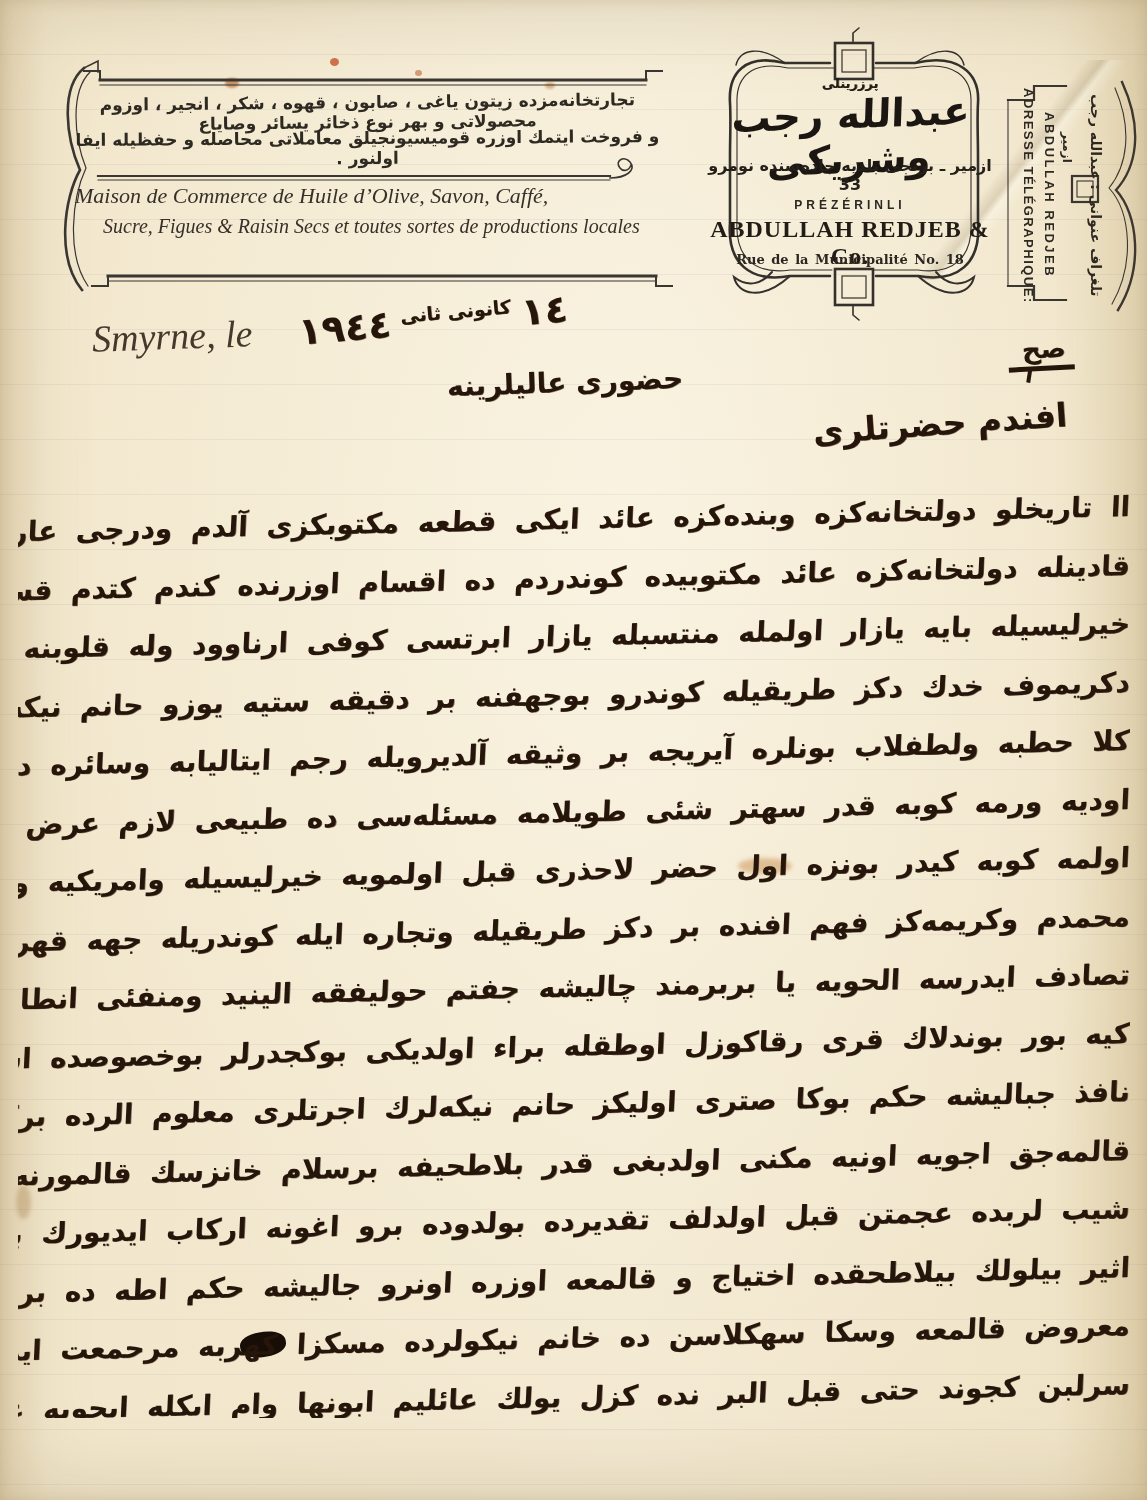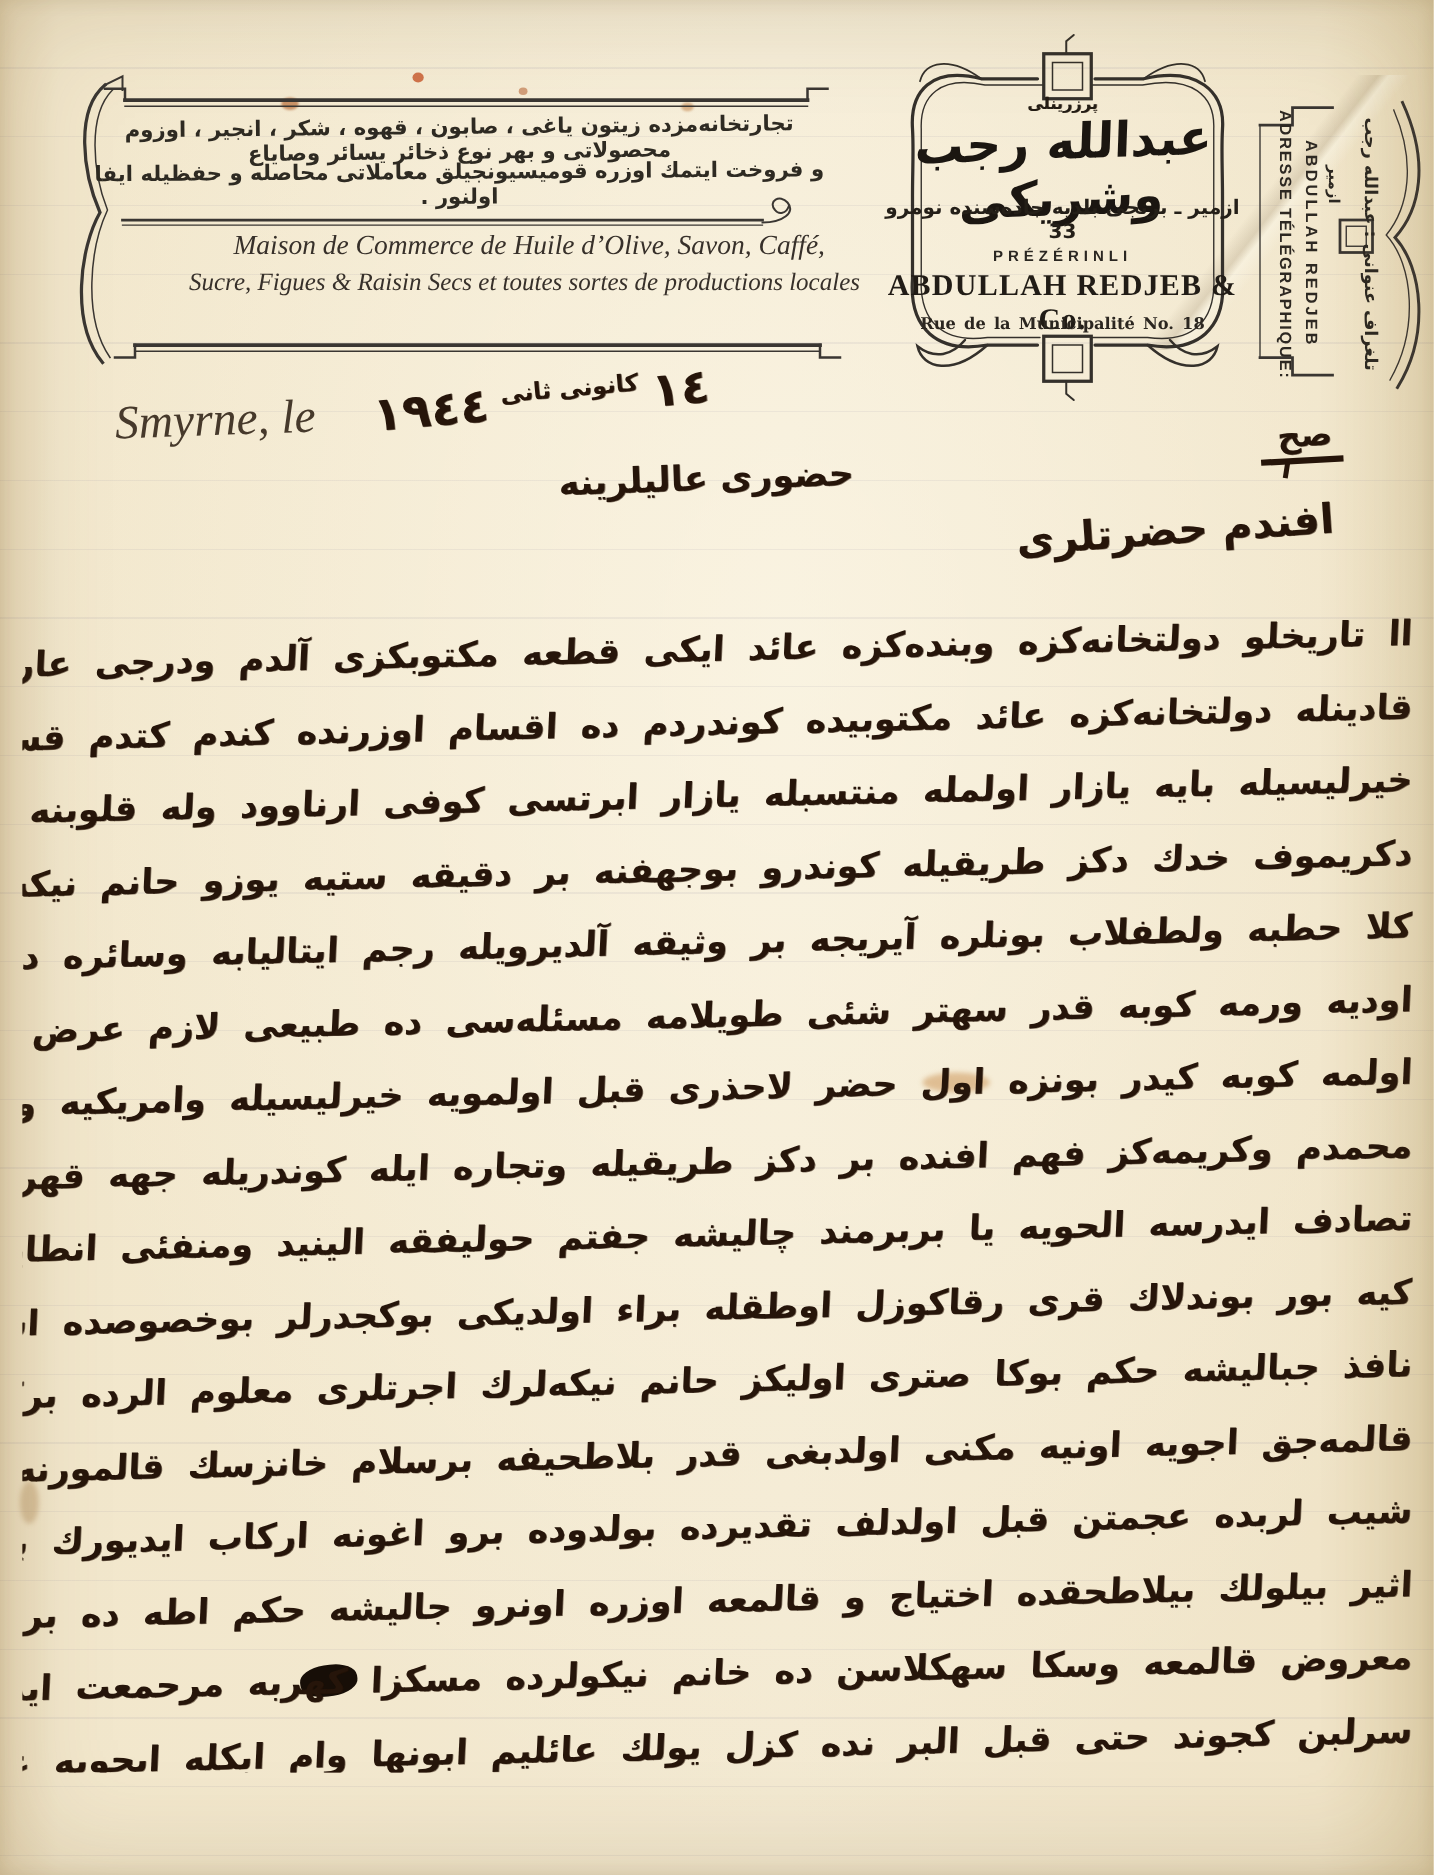--- a/index.html
+++ b/index.html
@@ -10,21 +10,21 @@
     background-image:
       repeating-linear-gradient(to bottom, transparent 0 54px, rgba(130,125,150,0.10) 54px 55px),
       radial-gradient(ellipse at 55% 35%, rgba(255,251,238,0.55), rgba(255,251,238,0) 70%),
       linear-gradient(90deg,#eadbbb 0,#f2e7cc 4%,#f3e9d1 55%,#f0e4c8 92%,#e7d8b4 100%);
   }
   .page::after{content:"";position:absolute;inset:0;pointer-events:none;
     box-shadow:inset 0 0 90px rgba(110,80,30,0.22), inset 0 0 14px rgba(110,80,30,0.15);}
   .abs{position:absolute;}
   
   .ar-print{direction:rtl;text-align:center;font-weight:600;color:#2e2a22;}
-  .fr-script{font-family:"Liberation Serif",serif;font-style:italic;text-align:right;color:#37302a;}
+  .fr-script{font-family:"Liberation Serif",serif;font-style:italic;text-align:left;color:#37302a;}
   .cartouche-txt{text-align:center;}
   .prez{font-family:Liberation Sans, sans-serif;font-weight:700;font-size:12px;letter-spacing:4px;color:#2b2722;}
   .coname{font-family:"DejaVu Serif",serif;font-weight:700;font-size:24px;letter-spacing:1px;color:#211c16;}
   .street{font-family:"DejaVu Serif",serif;font-weight:700;font-size:13px;word-spacing:2px;color:#2b2620;}
   .vrot{position:absolute;transform-origin:0 0;transform:rotate(90deg);white-space:nowrap;
         font-family:"Liberation Sans",sans-serif;font-weight:700;color:#2d2822;}
   .vrot.ar{font-family:"DejaVu Sans",sans-serif;direction:rtl;}
   
   .hw{direction:rtl;font-family:"DejaVu Sans",sans-serif;font-weight:700;color:#26150a;
       text-shadow:0.6px 0.4px 0 rgba(40,20,6,0.55);}

